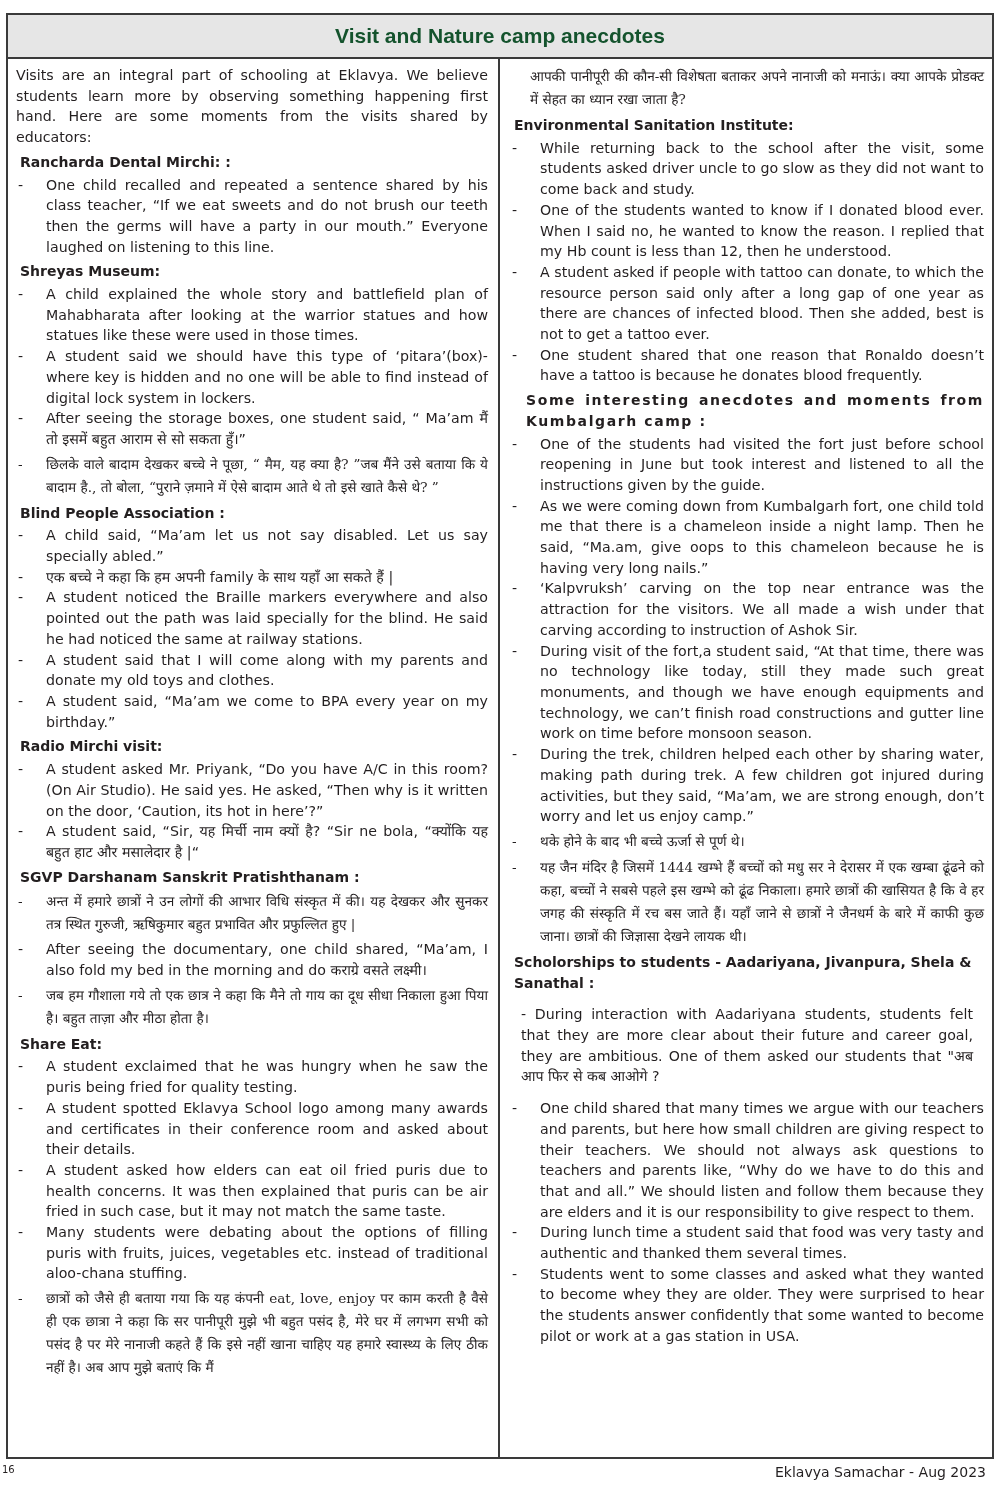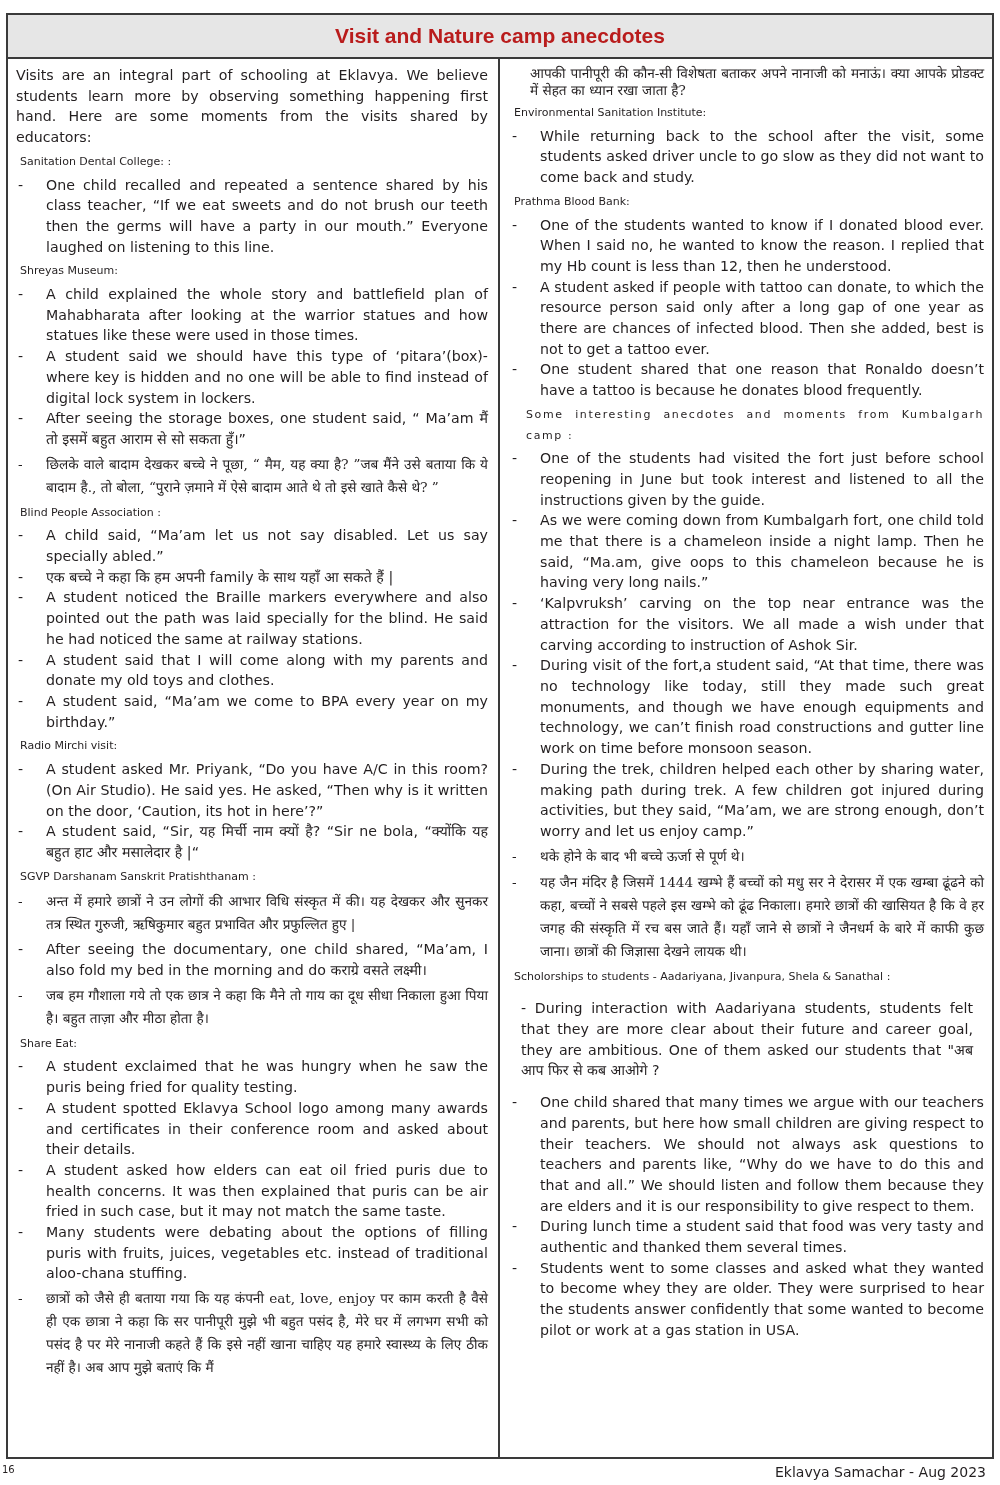--- a/index.html
+++ b/index.html
@@ -1,44 +1,44 @@
 <!DOCTYPE html>
 <html><head>
 <meta charset="utf-8">
 <style>
   html, body { margin: 0; padding: 0; background: #ffffff; }
   body { width: 1000px; height: 1485px; position: relative; font-family: "DejaVu Sans", sans-serif; color: #231f20; overflow: hidden; }
   .frame { position: absolute; left: 6px; top: 13px; width: 988px; height: 1446px; border: 2px solid #3a3a3a; box-sizing: border-box; }
-  .title-bar { height: 42px; background: #e6e6e6; border-bottom: 2px solid #3a3a3a; display: flex; align-items: center; justify-content: center; font-family: "Liberation Sans", sans-serif; font-size: 21px; font-weight: bold; color: #b91c1c; }
+  .title-bar { height: 42px; background: #e6e6e6; border-bottom: 2px solid #3a3a3a; display: flex; align-items: center; justify-content: center; font-family: "Liberation Sans", sans-serif; font-size: 21px; font-weight: bold; color: #14532d; }
   .cols { position: absolute; top: 44px; left: 0; right: 0; bottom: 0; display: flex; }
   .col { width: 50%; box-sizing: border-box; padding: 6px 8px 2px 8px; font-size: 14.2px; line-height: 20.7px; }
   .col.left { border-right: 2px solid #3a3a3a; padding-right: 10px; }
   .col.right { padding-left: 10px; }
   .intro { text-align: justify; margin: 0; }
-  .hd { font-weight: normal; font-size: 11px; margin: 4px 0 2px 4px; }
+  .hd { font-weight: bold; font-size: 14px; margin: 4px 0 2px 4px; }
   .hd.spaced { letter-spacing: 1.6px; text-align: justify; margin-left: 16px; }
   .item { display: flex; margin: 0; text-align: justify; }
   .item .dash { width: 28px; flex: 0 0 28px; padding-left: 2px; }
   .item .txt { flex: 1; }
   .item.hi { line-height: 23px; margin: 3px 0; font-family: "DejaVu Serif", serif; font-size: 13.6px; }
   .plain { margin: 0 0 0 28px; text-align: justify; }
-  .plain.hi { line-height: 17px; font-family: "DejaVu Serif", serif; font-size: 13.6px; }
+  .plain.hi { line-height: 23px; font-family: "DejaVu Serif", serif; font-size: 13.6px; }
   .sch { text-align: justify; margin: 11px; }
   .footer-left { position: absolute; left: 2px; top: 1464px; font-size: 10px; }
   .footer-right { position: absolute; right: 14px; top: 1464px; font-size: 14px; }
 </style>
 </head>
 <body>
 
 <div class="frame">
   <div class="title-bar">Visit and Nature camp anecdotes</div>
   <div class="cols">
     <div class="col left" id="col-left">
       <p class="intro">Visits are an integral part of schooling at Eklavya. We believe students learn more by observing something happening first hand. Here are some moments from the visits shared by educators:</p>
-    <div class="hd">Sanitation Dental College: :</div>
+    <div class="hd">Rancharda Dental Mirchi: :</div>
         <div class="item">
           <span class="dash">-</span>
           <span class="txt">One child recalled and repeated a sentence shared by his class teacher, “If we eat sweets and do not brush our teeth then the germs will have a party in our mouth.” Everyone laughed on listening to this line.</span>
         </div>
         <div class="hd">Shreyas Museum:</div>
         <div class="item">
           <span class="dash">-</span>
           <span class="txt">A child explained the whole story and battlefield plan of Mahabharata after looking at the warrior statues and how statues like these were used in those times.</span>
         </div>
         <div class="item">
@@ -118,21 +118,20 @@
           <span class="txt">छात्रों को जैसे ही बताया गया कि यह कंपनी eat, love, enjoy पर काम करती है वैसे ही एक छात्रा ने कहा कि सर पानीपूरी मुझे भी बहुत पसंद है, मेरे घर में लगभग सभी को पसंद है पर मेरे नानाजी कहते हैं कि इसे नहीं खाना चाहिए यह हमारे स्वास्थ्य के लिए ठीक नहीं है। अब आप मुझे बताएं कि मैं</span>
         </div>
       </div>
     <div class="col right" id="col-right">
       <p class="plain hi" style="margin-left:20px;">आपकी पानीपूरी की कौन-सी विशेषता बताकर अपने नानाजी को मनाऊं। क्या आपके प्रोडक्ट में सेहत का ध्यान रखा जाता है?</p>
     <div class="hd">Environmental Sanitation Institute:</div>
         <div class="item">
           <span class="dash">-</span>
           <span class="txt">While returning back to the school after the visit, some students asked driver uncle to go slow as they did not want to come back and study.</span>
         </div>
-        <div class="hd">Prathma Blood Bank:</div>
         <div class="item">
           <span class="dash">-</span>
           <span class="txt">One of the students wanted to know if I donated blood ever. When I said no, he wanted to know the reason. I replied that my Hb count is less than 12, then he understood.</span>
         </div>
         <div class="item">
           <span class="dash">-</span>
           <span class="txt">A student asked if people with tattoo can donate, to which the resource person said only after a long gap of one year as there are chances of infected blood. Then she added, best is not to get a tattoo ever.</span>
         </div>
         <div class="item">
           <span class="dash">-</span>

